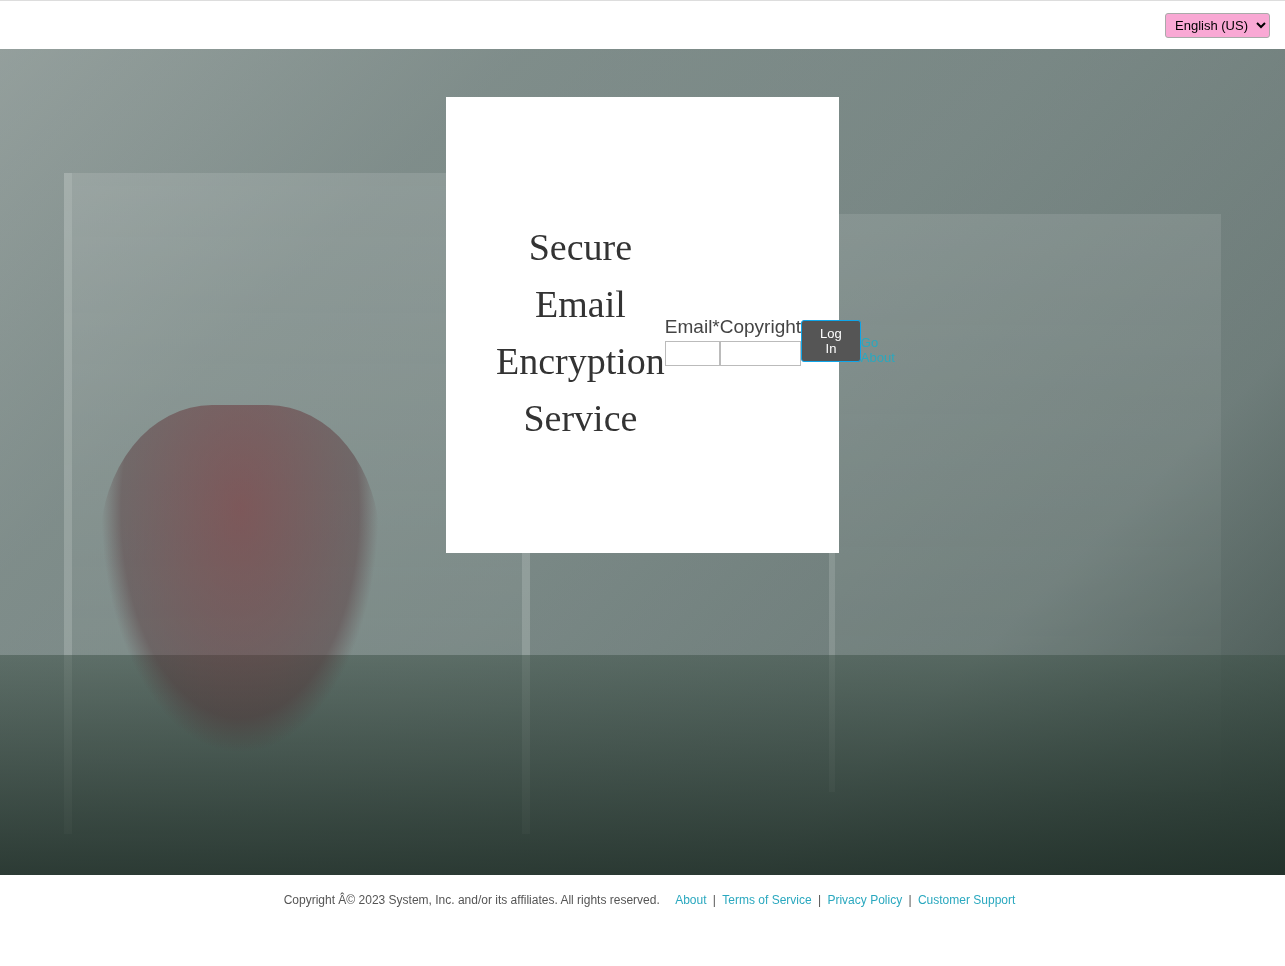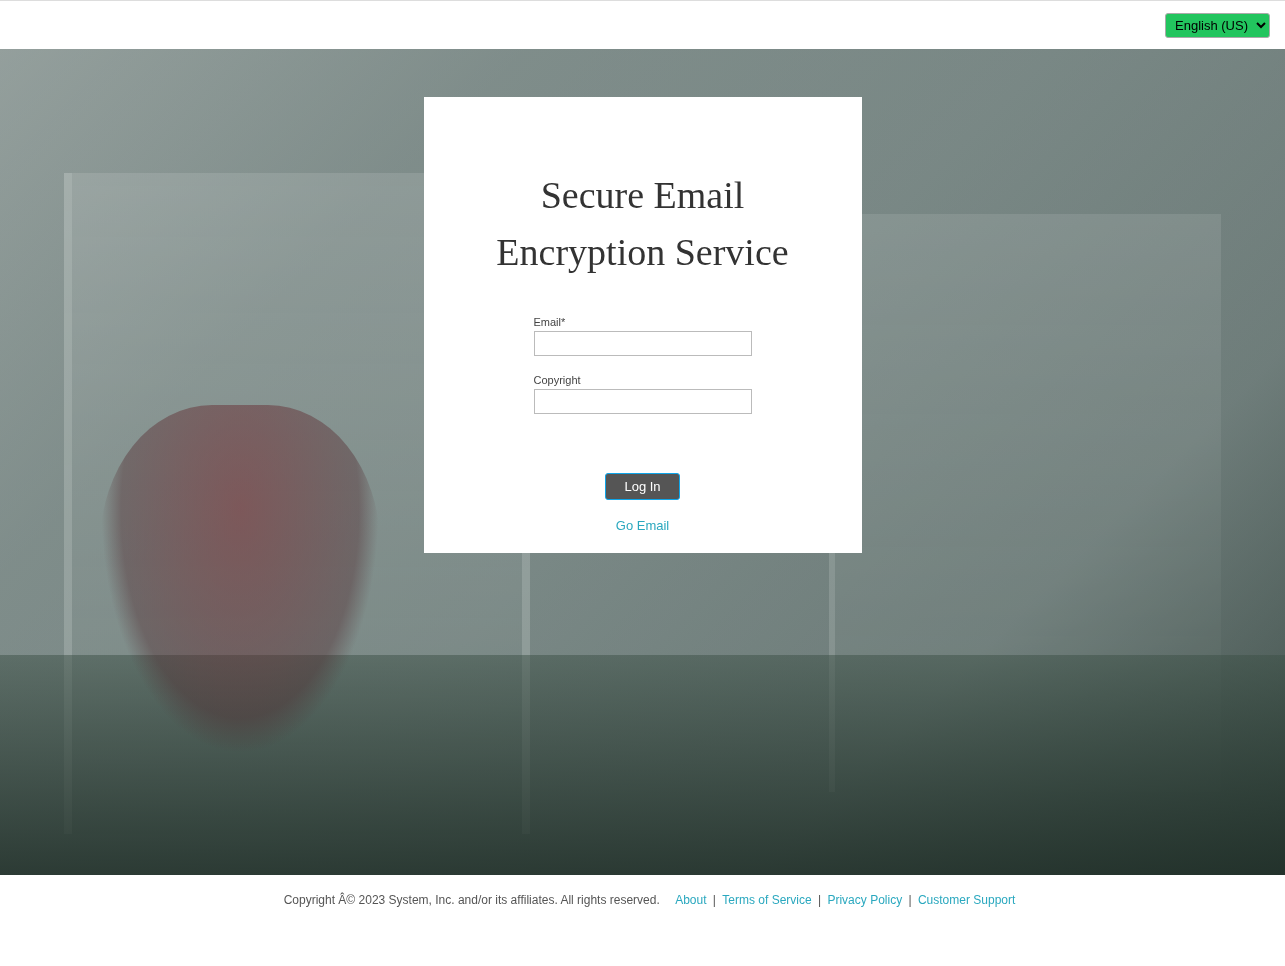--- a/index.html
+++ b/index.html
@@ -25,21 +25,21 @@
       align-items: center;
       padding-right: 15px;
     }
     
     .language-select {
       font-family: Arial, sans-serif;
       font-size: 13px;
       padding: 3px 5px;
       border: 1px solid #aaa;
       border-radius: 3px;
-      background: #22c55e;
+      background: #f9a8d4;
       cursor: pointer;
     }
     
     .hero {
       height: 826px;
       position: relative;
       background: linear-gradient(rgba(50,60,60,0.35), rgba(50,60,60,0.35)),
                   linear-gradient(135deg, #c8d4d0 0%, #a8b8b4 25%, #9fb0ac 50%, #8fa09c 75%, #455850 100%);
       display: flex;
       justify-content: center;
@@ -92,47 +92,46 @@
       left: 100px;
       width: 280px;
       height: 350px;
       background: radial-gradient(ellipse at 50% 30%, rgba(120,50,55,0.6), rgba(80,40,45,0.4) 60%, transparent 70%);
       border-radius: 40% 40% 20% 20%;
     }
     
     .login-card {
       position: relative;
       z-index: 2;
-      width: 438px;
+      width: 393px;
       height: 456px;
       background: #fff;
       padding: 70px 50px 20px 50px;
       display: flex;
-      flex-direction: column;
       align-items: center;
     }
     
     .card-title {
       font-size: 38px;
       font-weight: normal;
       color: #333;
       text-align: center;
       line-height: 1.5;
       margin-bottom: 35px;
     }
     
     .form-group {
       width: 218px;
       margin-bottom: 18px;
     }
     
     .field-label {
       display: block;
       font-family: Arial, sans-serif;
-      font-size: 11px;
+      font-size: 19px;
       color: #444;
       margin-bottom: 3px;
     }
     
     .field-input {
       width: 100%;
       height: 25px;
       border: 1px solid #bbb;
       padding: 2px 4px;
       font-size: 13px;
@@ -209,21 +208,21 @@
 
     <div class="form-group">
       <label class="field-label">Copyright</label>
       <input type="password" class="field-input" style="">
     </div>
 
     <div class="spacer"></div>
 
     <button class="login-button">Log In</button>
 
-    <a class="go-back-link">Go Email</a>
+    <a class="go-back-link">Go About</a>
   </div>
 </div>
 
 <div class="footer">
   <span>Copyright Â© 2023 System, Inc. and/or its affiliates. All rights reserved.</span>
   &nbsp;&nbsp;
   <a class="footer-link">About</a>
   <span class="footer-sep"> | </span>
   <a class="footer-link">Terms of Service</a>
   <span class="footer-sep"> | </span>

